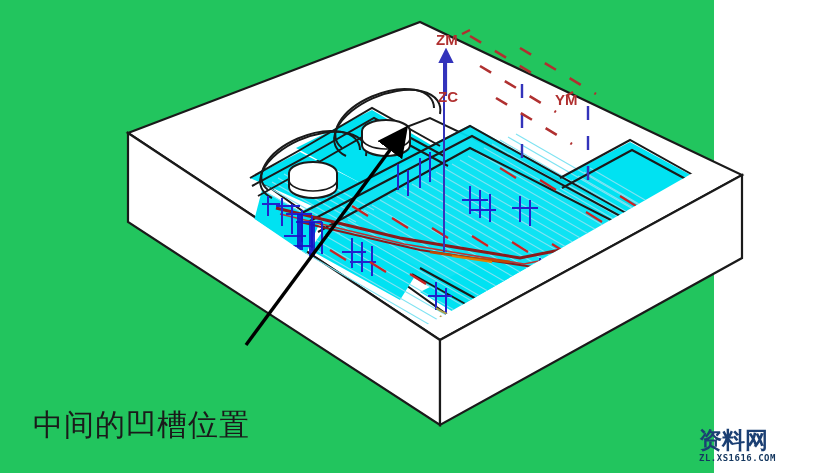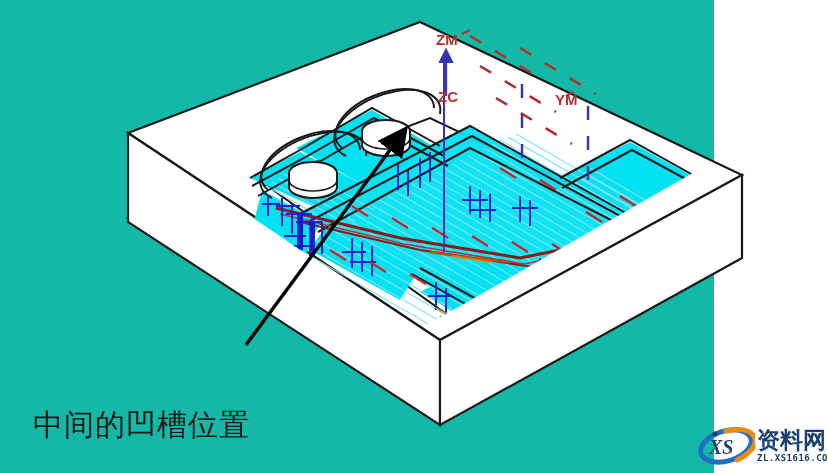--- a/index.html
+++ b/index.html
@@ -1,18 +1,18 @@
 <!DOCTYPE html>
 <html><head>
 <meta charset="utf-8">
 <style>
   html,body{margin:0;padding:0;background:#ffffff;}
   body{width:827px;height:473px;overflow:hidden;
        font-family:"Liberation Sans","DejaVu Sans",sans-serif;}
-  #stage{position:relative;width:714px;height:473px;background:#14b8a6;}
+  #stage{position:relative;width:714px;height:473px;background:#22c55e;}
   #cad{position:absolute;left:0;top:0;width:827px;height:473px;}
 
   .annot-text{
     position:absolute;left:33px;top:330px;
     font-family:"Liberation Serif","DejaVu Serif",serif;
     font-size:30px;line-height:38px;color:#1a1a1a;
     white-space:pre;letter-spacing:1px;
   }
   .annot-text div{white-space:pre;text-align:right;}
 
@@ -297,27 +297,19 @@
 
     <line x1="246" y1="345" x2="404" y2="131" stroke="#000000" stroke-width="3.4" marker-end="url(#arrowhead)"></line>
   </svg>
 
   <div class="annot-text">
     <div>中间的凹槽位置</div>
     
   </div>
 
   <div class="wm">
-    <div class="wm-mark">
-      <svg viewBox="0 0 58 42" width="58" height="42">
-        <ellipse cx="29" cy="21" rx="26" ry="15" transform="rotate(-17 29 21)" fill="none" stroke="#1f6fc4" stroke-width="5"></ellipse>
-        <path d="M29,6.2 A26,15 -17 0 1 52,27 A26,15 -17 0 1 40,35" fill="none" stroke="#e98a12" stroke-width="5" stroke-linecap="round"></path>
-        <circle cx="18" cy="9" r="2.6" fill="#1b3f73"></circle>
-        <text x="12" y="29" font-family="Liberation Serif, serif" font-size="20" font-style="italic" font-weight="bold" fill="#1b3f73">XS</text>
-      </svg>
-    </div>
     <div class="wm-right">
       <div class="wm-cn">资料网</div>
       <div class="wm-url">ZL.XS1616.COM</div>
     </div>
   </div>
 
 </div>
 
 </body></html>

